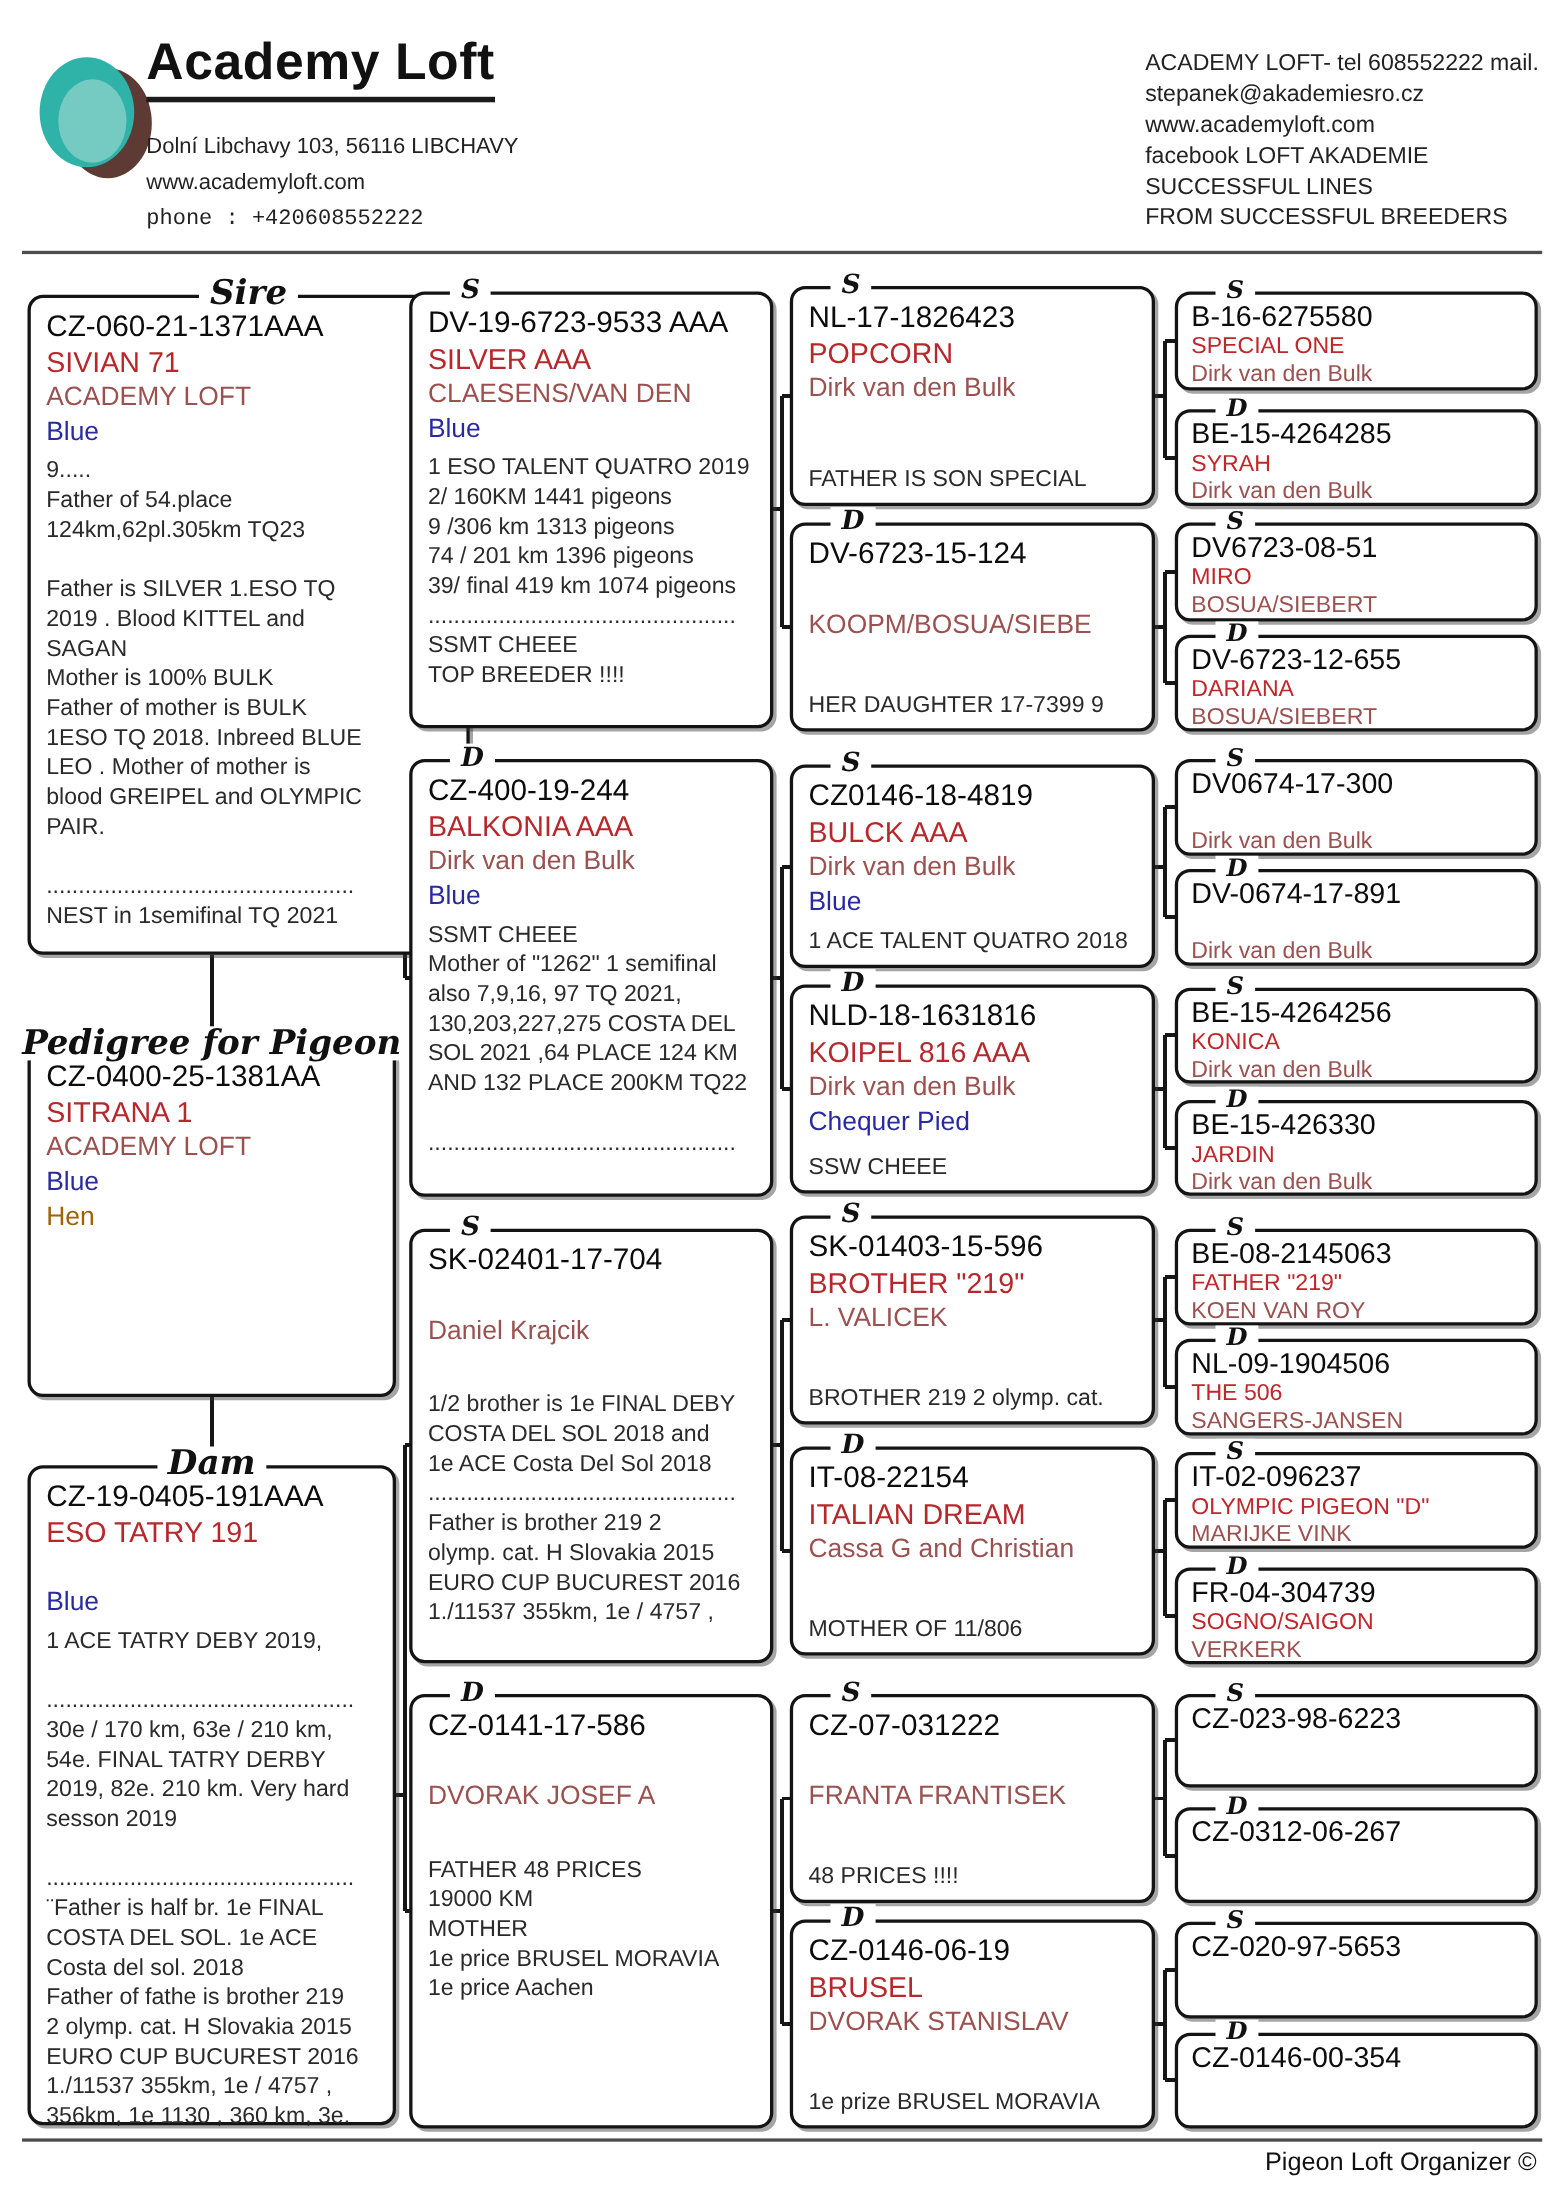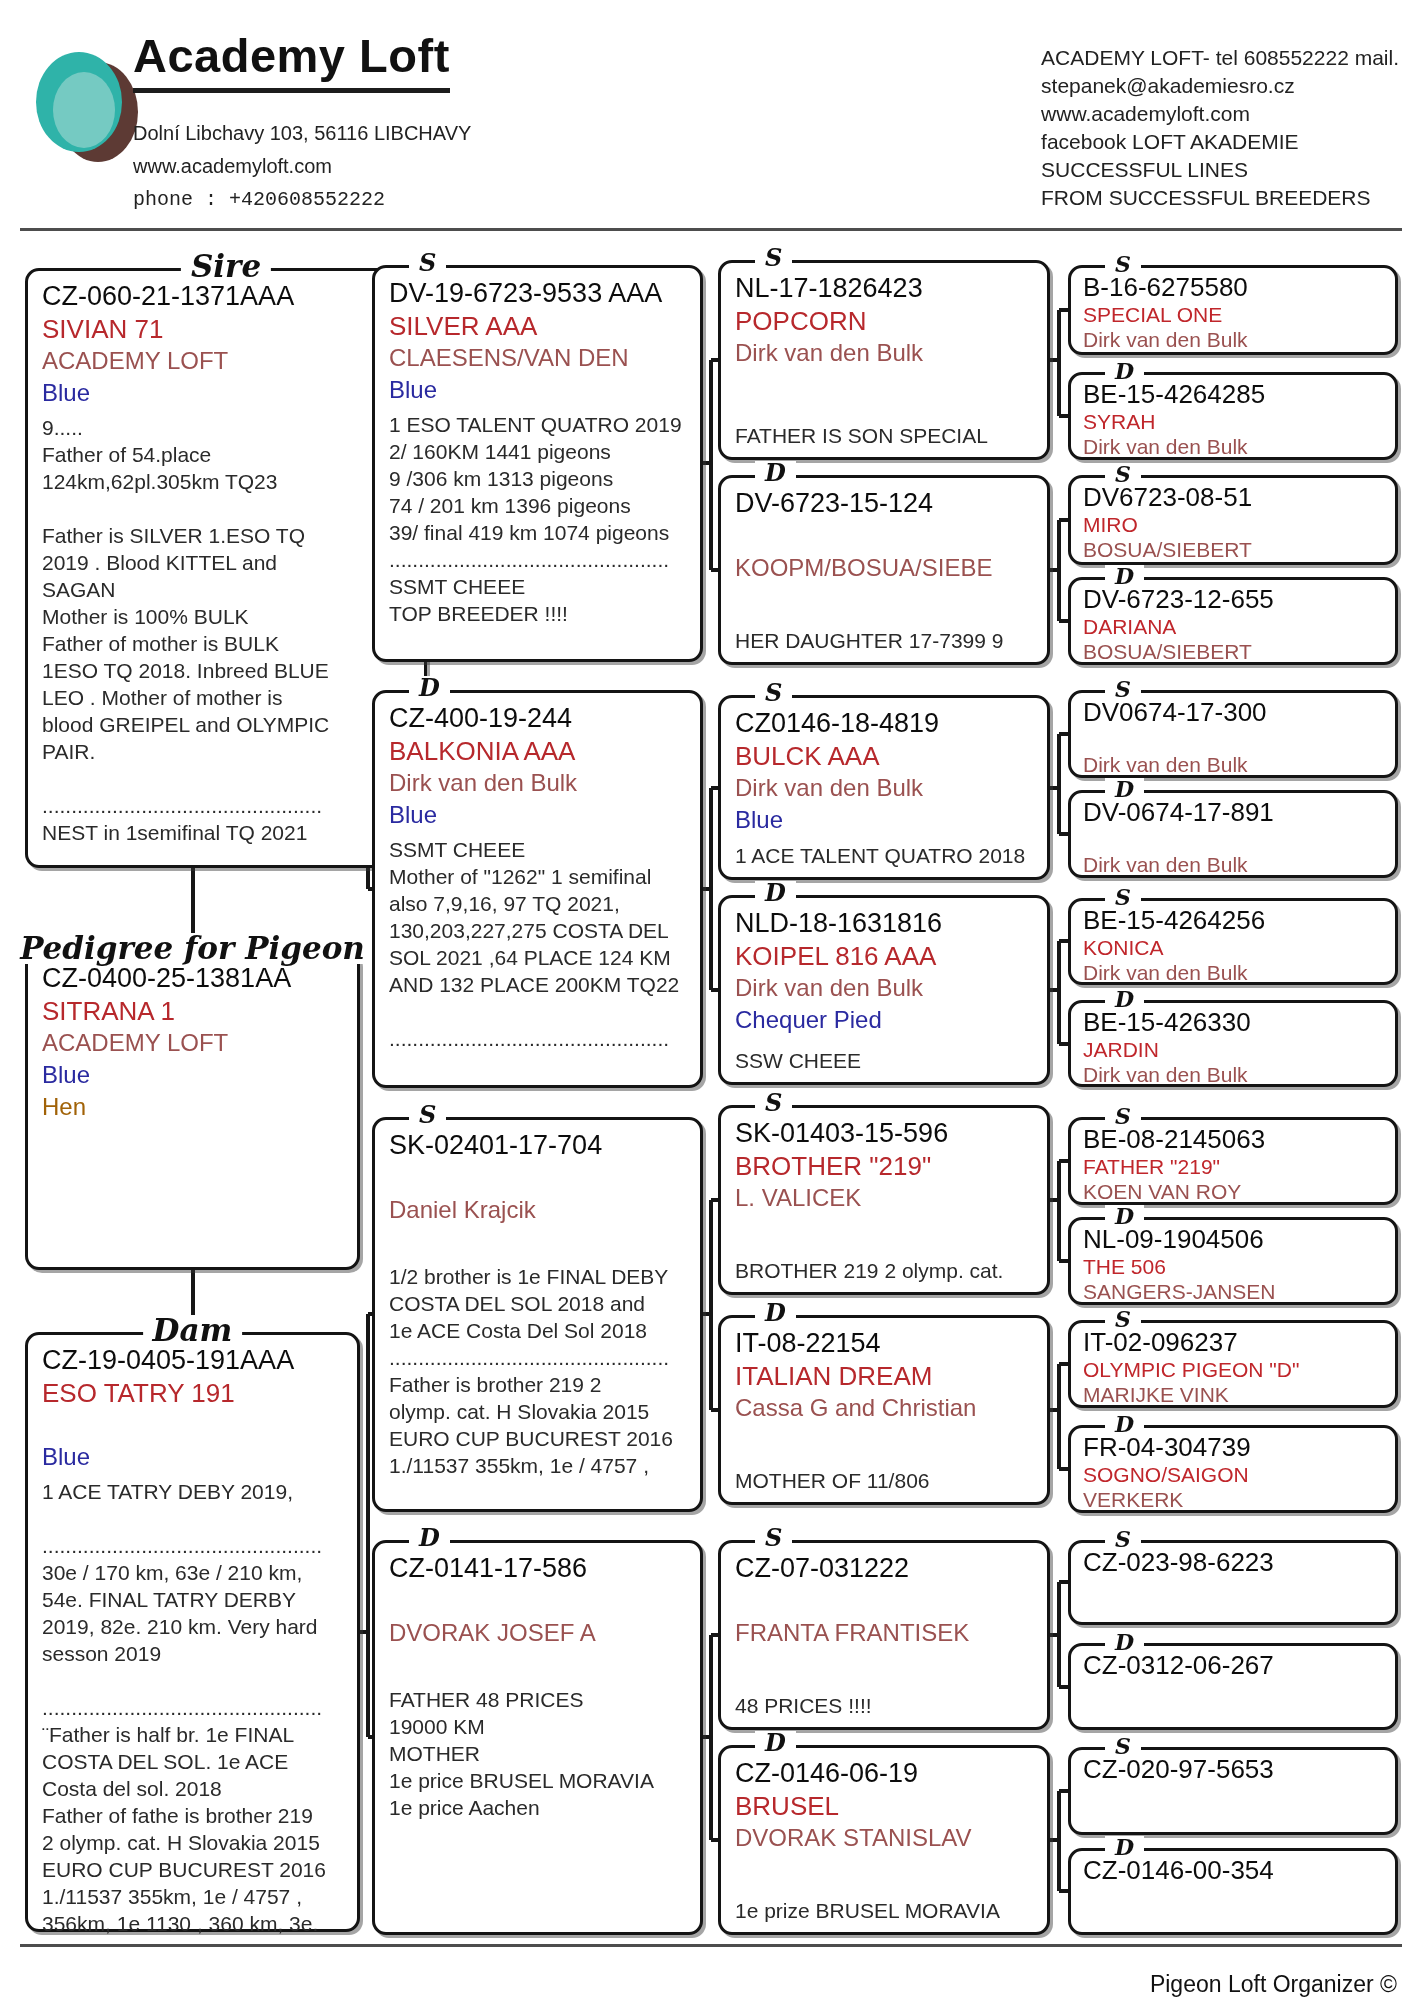--- a/index.html
+++ b/index.html
@@ -5,21 +5,21 @@
   html,body{margin:0;padding:0;background:#ffffff;}
   #page{position:relative;width:1425px;height:2000px;background:#ffffff;overflow:hidden;
         font-family:"Liberation Sans", sans-serif;color:#1a1a1a;}
 
   
   .title{position:absolute;left:133px;top:28px;font-size:47px;font-weight:bold;color:#111;
          border-bottom:5px solid #1c1c1c;padding-bottom:5px;letter-spacing:.5px;white-space:nowrap;}
   .addr{position:absolute;left:133px;font-size:20px;color:#222;white-space:nowrap;}
   .contact{position:absolute;right:26px;top:44px;font-size:21px;line-height:28px;color:#222;}
   .rule{position:absolute;left:20px;width:1382px;height:3px;background:#4d4d4d;}
-  .footer-brand{position:absolute;right:28px;top:1952px;font-size:23px;color:#111;margin-top:19px;}
+  .footer-brand{position:absolute;right:28px;top:1952px;font-size:23px;color:#111;}
 
   
   .pbox{position:absolute;box-sizing:border-box;background:#fff;border:3px solid #141414;
         border-radius:14px;box-shadow:3px 3px 0 rgba(55,55,55,.45);
         padding:8px 12px 4px 14px;display:flex;flex-direction:column;}
   .tag{position:absolute;top:-17px;left:34px;background:#fff;padding:0 10px;
        font-family:"DejaVu Serif", serif;font-style:italic;font-weight:bold;
        font-size:24px;color:#111;line-height:1;}
   .col1 > .tag{left:50%;transform:translateX(-50%);font-size:31px;white-space:nowrap;top:-20px;}
   .ring{font-weight:normal;font-size:27px;color:#0c0c0c;line-height:34px;min-height:34px;white-space:nowrap;}

